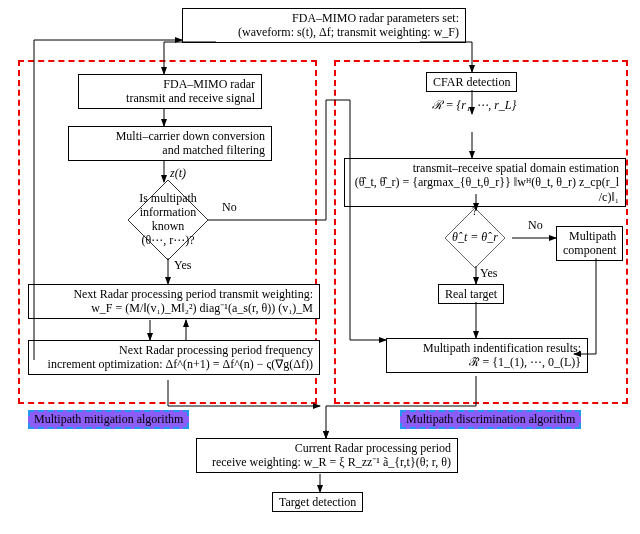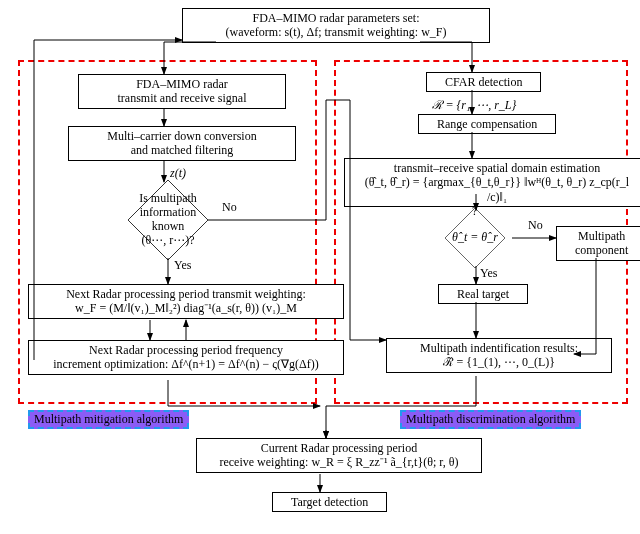--- a/index.html
+++ b/index.html
@@ -1,17 +1,17 @@
 <!DOCTYPE html>
 <html><head>
 <meta charset="utf-8">
 <style>
   html,body{margin:0;padding:0;background:#fff;font-family:"Times New Roman",serif;font-size:12px;color:#000}
   .canvas{position:relative;width:640px;height:534px}
-  .box{position:absolute;border:1px solid #000;background:#fff;padding:2px 18px;text-align:center;line-height:1.2;white-space:nowrap}
+  .box{position:absolute;border:1px solid #000;background:#fff;padding:2px 6px;text-align:right;line-height:1.2;white-space:nowrap}
   .panel{position:absolute;border:2px dashed #e00;background:transparent}
   .legend{position:absolute;border:2px dashed #29e;font-size:12px;padding:0 4px;background:#8b5cf6}
   svg{position:absolute;overflow:visible}
   .mini{font-size:12px}
   .dia{position:absolute;width:70px;height:70px}
   .dia svg{width:100%;height:100%}
   .dia .lbl{position:absolute;inset:0;display:flex;align-items:center;justify-content:center;text-align:center;font-size:12px;line-height:1.15;padding:0 4px}
   .math{font-style:italic}
 </style>
 </head>
@@ -45,21 +45,20 @@
 <span class="mini" style="position:absolute;left:174px;top:258px">Yes</span>
 <span class="mini" style="position:absolute;left:222px;top:200px">No</span>
 
 <div class="box" style="left:28px;top:284px;width:278px;white-space:pre-line">Next Radar processing period transmit weighting:
 w_F = (M/‖(v₁)_M‖₂²) diag⁻¹(a_s(r, θ)) (v₁)_M</div>
 <div class="box" style="left:28px;top:340px;width:278px;white-space:pre-line">Next Radar processing period frequency
 increment optimization: Δf^(n+1) = Δf^(n) − ς(∇g(Δf))</div>
 
 <div class="box" style="left:426px;top:72px">CFAR detection</div>
 <span class="mini math" style="position:absolute;left:432px;top:96px">ℛ = {r₁, ⋯, r_L}</span>
-<div class="box" style="left:418px;top:114px">Range compensation</div>
 <div class="box" style="left:344px;top:158px;width:268px;white-space:pre-line">transmit–receive spatial domain estimation
 (θ̂_t, θ̂_r) = {argmax_{θ_t,θ_r}} ‖wᴴ(θ_t, θ_r) z_cp(r_l /c)‖₁</div>
 
 <div class="dia" style="left:438px;top:208px;width:74px;height:60px">
   <svg viewBox="0 0 100 100">
         <polygon points="50,0 100,50 50,100 0,50" fill="#fff" stroke="#000"></polygon>
       </svg>
   <div class="lbl">
         <span class="math">θ̂_t = θ̂_r</span>
       </div>

